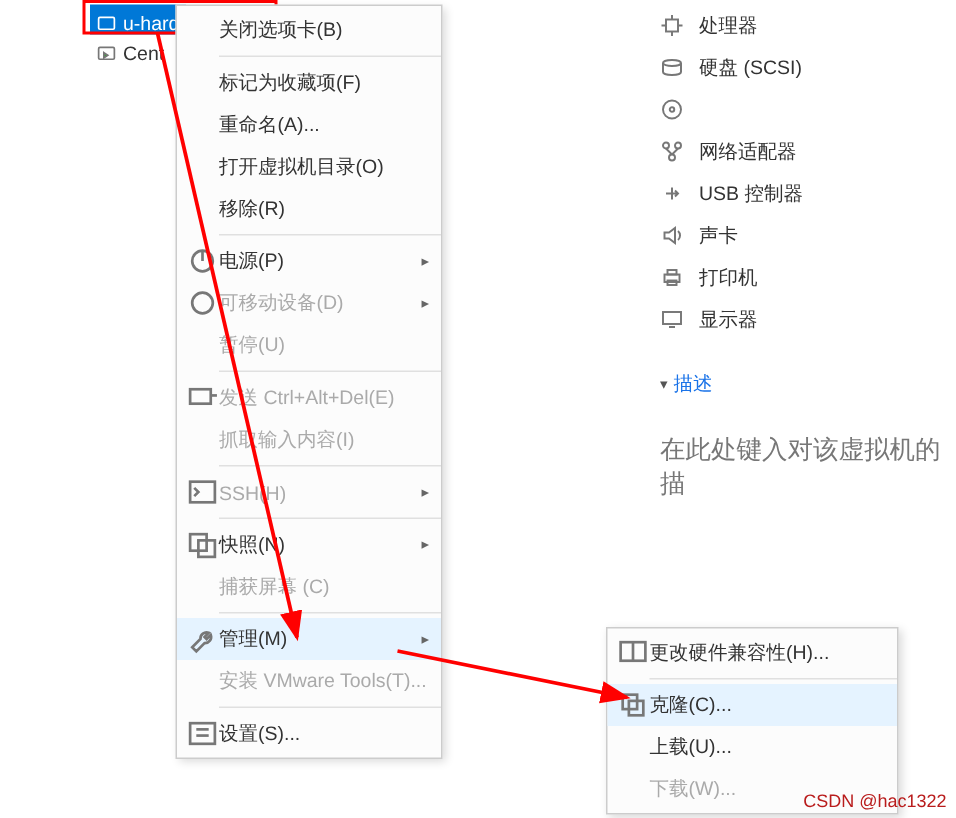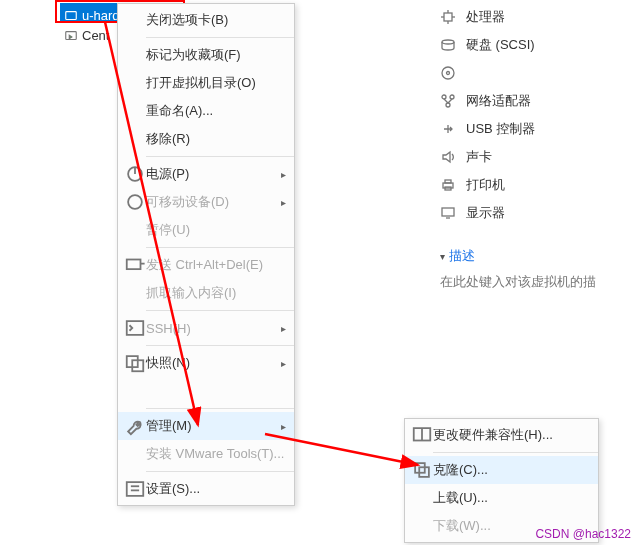--- a/index.html
+++ b/index.html
@@ -126,36 +126,36 @@
       gap: 4px;
       color: #1a73e8;
       margin-top: 20px;
     }
     .section-header .chev {
       font-size: 10px;
       color: #555;
     }
     .desc-text {
       color: #777;
-      font-size: 13px;
-      margin-top: 8px;
+      font-size: 17px;
+      margin-top: 23px;
     }
 
     
     .arrow-svg {
       position: absolute;
       pointer-events: none;
       left: 0;
       top: 0;
     }
     .watermark {
       position: absolute;
       right: 6px;
       bottom: 4px;
-      color: #a21caf;
+      color: #b91c1c;
       font-size: 12px;
     }
 
     
     svg { stroke: #777; fill: none; stroke-width: 1.3; }
     .selected svg { stroke: #fff; }
   </style>
 </head>
 <body>
 
@@ -185,25 +185,25 @@
     <span class="menu-icon"></span>
     <span class="menu-label">关闭选项卡(B)</span>
   </div>
   <div class="menu-sep"></div>
   <div class="menu-item">
     <span class="menu-icon"></span>
     <span class="menu-label">标记为收藏项(F)</span>
   </div>
   <div class="menu-item">
     <span class="menu-icon"></span>
+    <span class="menu-label">重命名(A)...</span>
+  </div>
+  <div class="menu-item">
+    <span class="menu-icon"></span>
     <span class="menu-label">打开虚拟机目录(O)</span>
-  </div>
-  <div class="menu-item">
-    <span class="menu-icon"></span>
-    <span class="menu-label">重命名(A)...</span>
   </div>
   <div class="menu-item">
     <span class="menu-icon"></span>
     <span class="menu-label">移除(R)</span>
   </div>
   <div class="menu-sep"></div>
   <div class="menu-item">
     <span class="menu-icon">
       <svg viewBox="0 0 16 16">
           <circle cx="8" cy="8" r="5"></circle>
@@ -257,20 +257,21 @@
       <svg viewBox="0 0 16 16">
           <rect x="2" y="3" width="8" height="8"></rect>
           <rect x="6" y="6" width="8" height="8"></rect>
         </svg>
     </span>
     <span class="menu-label">快照(N)</span>
     <span class="menu-arrow">▸</span>
   </div>
   <div class="menu-item disabled">
     <span class="menu-icon"></span>
+    <span class="menu-label">捕获屏幕 (C)</span>
   </div>
   <div class="menu-sep"></div>
   <div class="menu-item hover">
     <span class="menu-icon">
       <svg viewBox="0 0 16 16">
           <path d="M11 5a3 3 0 00-4 3l-4 4 2 2 4-4a3 3 0 003-4l-2 2-1-1 2-2z"></path>
         </svg>
     </span>
     <span class="menu-label">管理(M)</span>
     <span class="menu-arrow">▸</span>

